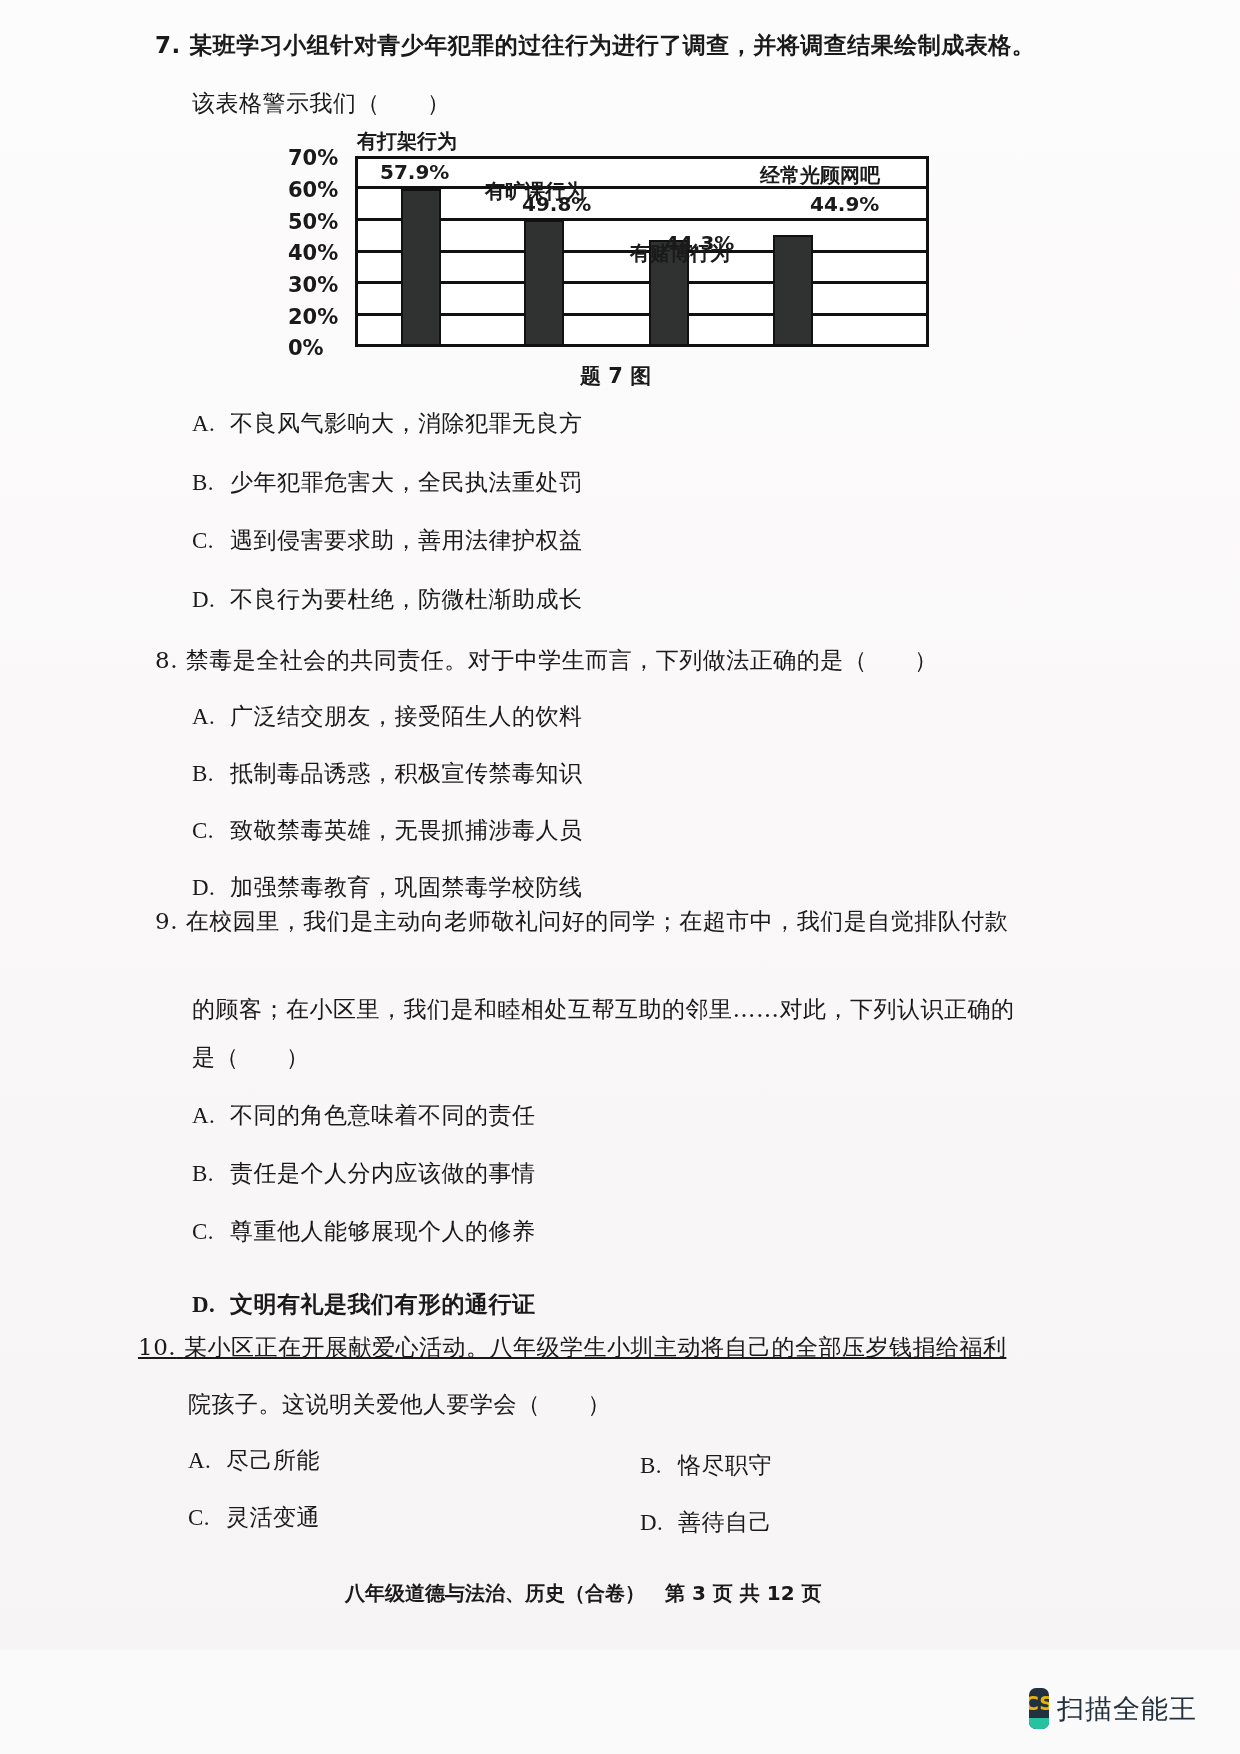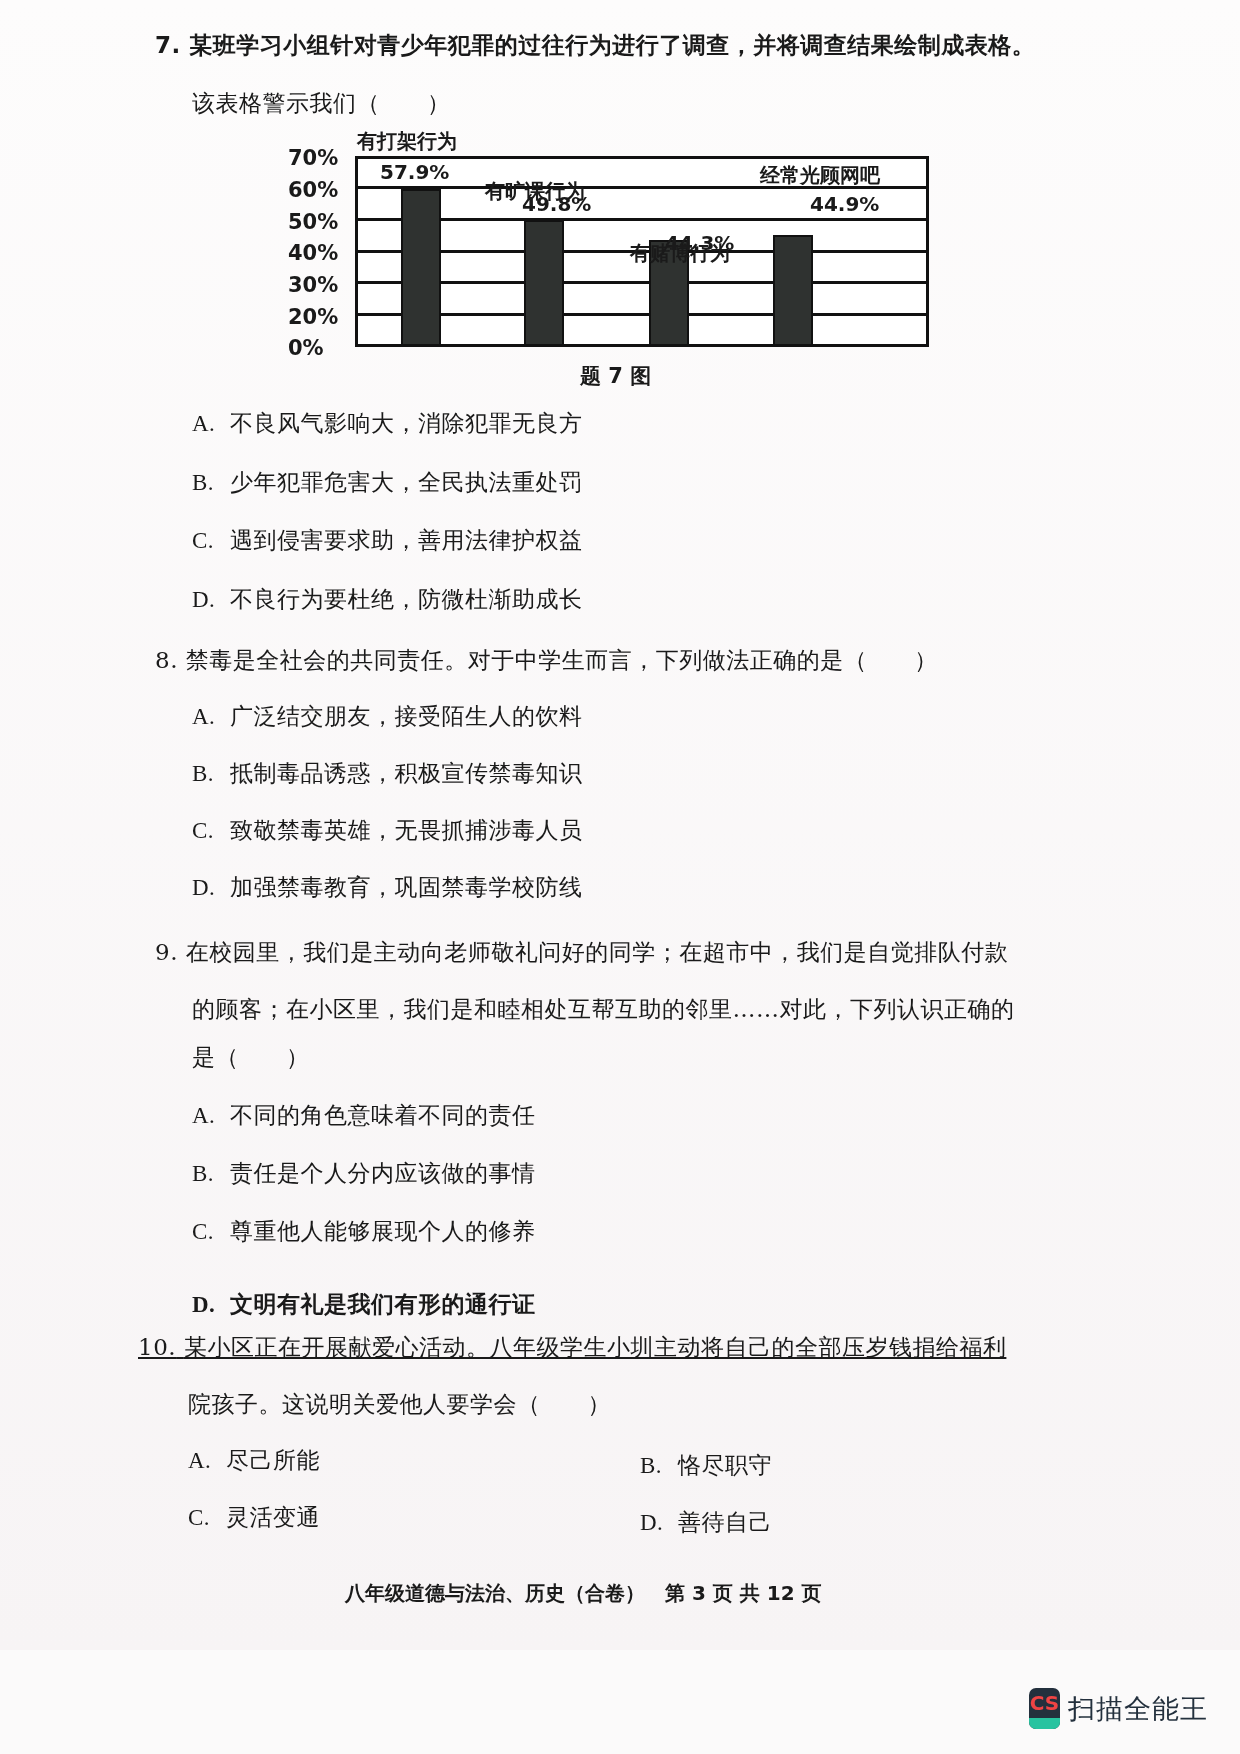--- a/index.html
+++ b/index.html
@@ -27,22 +27,22 @@
   .grid { position:absolute; left:0; right:0; height:3px; background:#111; }
   .bar { position:absolute; bottom:0; width:40px; background:#2f3230; border:2px solid #111; border-bottom:none; box-sizing:border-box; }
   .ytick { position:absolute; left:8px; width:60px; text-align:left; font-size:21px; font-weight:bold; font-family:"DejaVu Sans","Liberation Sans",sans-serif; }
   .blabel { position:absolute; font-size:20px; font-weight:bold; font-family:"DejaVu Sans","Liberation Sans",sans-serif; white-space:nowrap; }
   .bval { position:absolute; font-size:20px; font-weight:bold; font-family:"DejaVu Sans","Liberation Sans",sans-serif; white-space:nowrap; }
   .caption { position:absolute; left:580px; top:362px; font-size:21px; font-weight:bold; font-family:"DejaVu Sans","Liberation Sans",sans-serif; }
 
   .footer { position:absolute; left:345px; top:1580px; font-size:20px; font-weight:bold; white-space:nowrap; font-family:"DejaVu Sans","Liberation Sans",sans-serif; }
   .logo { position:absolute; left:1029px; top:1688px; display:flex; align-items:center; }
   .logo-box {
-    width:31px; height:41px; border-radius:7px; overflow:hidden; position:relative;
-    background:#23303d; color:#ef4444; font-weight:bold; font-size:20px;
+    width:20px; height:41px; border-radius:7px; overflow:hidden; position:relative;
+    background:#23303d; color:#eab308; font-weight:bold; font-size:20px;
     font-family:"DejaVu Sans","Liberation Sans",sans-serif;
     display:flex; align-items:flex-start; justify-content:center; padding-top:3px; box-sizing:border-box;
   }
   .logo-box::after { content:""; position:absolute; left:0; right:0; bottom:0; height:11px; background:#27c3a0; }
   .logo-text { margin-left:8px; font-size:27px; color:#23303d; font-family:Liberation Sans, sans-serif; letter-spacing:1px; }
 </style>
 </head>
 <body>
 
 <div class="paper"></div>
@@ -93,21 +93,21 @@
 
 <div class="line" style="left:155px;top:645px;">
   <span>8.</span>
   <span>禁毒是全社会的共同责任。对于中学生而言，下列做法正确的是（　　）</span>
 </div>
 <div class="line" style="left:192px;top:701px;"><span class="opt-letter">A.</span><span>广泛结交朋友，接受陌生人的饮料</span></div>
 <div class="line" style="left:192px;top:758px;"><span class="opt-letter">B.</span><span>抵制毒品诱惑，积极宣传禁毒知识</span></div>
 <div class="line" style="left:192px;top:815px;"><span class="opt-letter">C.</span><span>致敬禁毒英雄，无畏抓捕涉毒人员</span></div>
 <div class="line" style="left:192px;top:872px;"><span class="opt-letter">D.</span><span>加强禁毒教育，巩固禁毒学校防线</span></div>
 
-<div class="line" style="left:155px;top:937px;">
+<div class="line" style="left:155px;top:906px;">
   <span>9.</span>
   <span>在校园里，我们是主动向老师敬礼问好的同学；在超市中，我们是自觉排队付款</span>
 </div>
 <div class="line" style="left:192px;top:994px;text-align:center;">的顾客；在小区里，我们是和睦相处互帮互助的邻里……对此，下列认识正确的</div>
 <div class="line" style="left:192px;top:1042px;">是（　　）</div>
 <div class="line" style="left:192px;top:1100px;"><span class="opt-letter">A.</span><span>不同的角色意味着不同的责任</span></div>
 <div class="line" style="left:192px;top:1158px;"><span class="opt-letter">B.</span><span>责任是个人分内应该做的事情</span></div>
 <div class="line" style="left:192px;top:1216px;"><span class="opt-letter">C.</span><span>尊重他人能够展现个人的修养</span></div>
 <div class="line" style="left:192px;top:1289px;font-weight:bold;"><span class="opt-letter">D.</span><span>文明有礼是我们有形的通行证</span></div>
 

